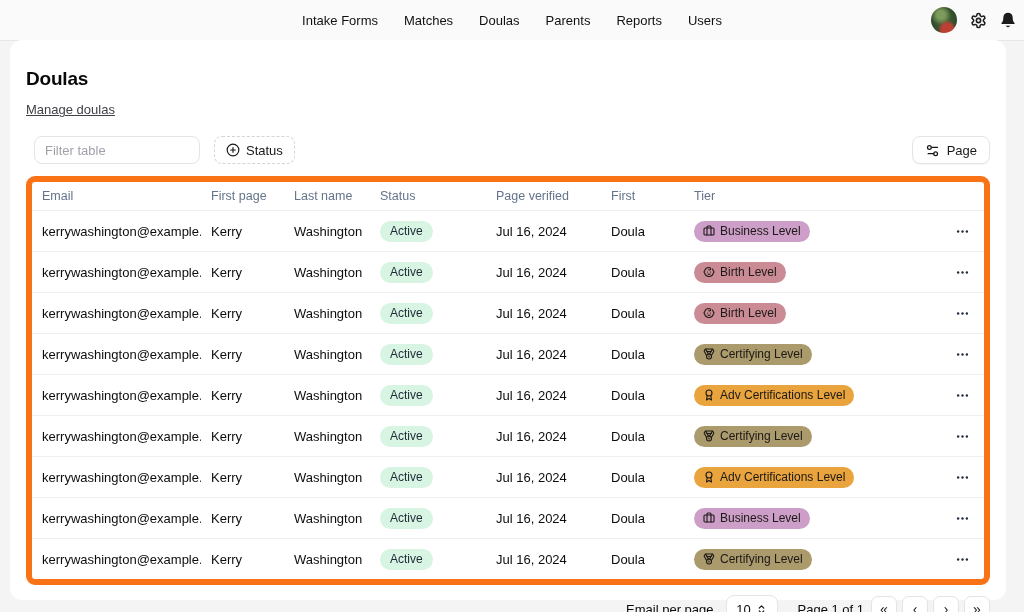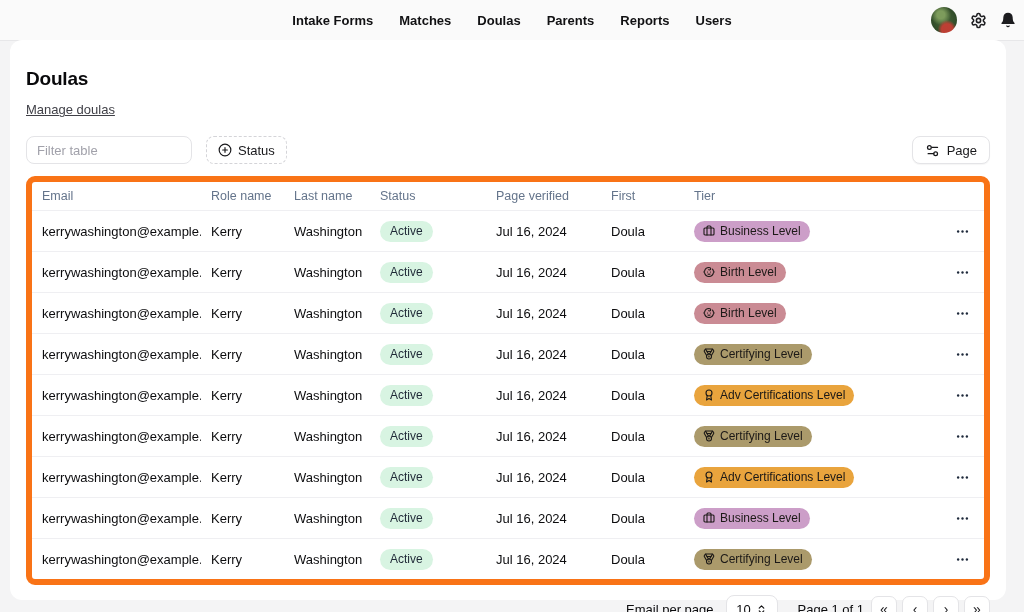--- a/index.html
+++ b/index.html
@@ -11,21 +11,21 @@
   
   .topbar {
     position:absolute; top:0; left:0; right:0; height:40px;
     background:#fafafa; border-bottom:1px solid #e7e7e9;
   }
   .nav {
     position:absolute; left:50%; top:0; transform:translateX(-50%);
     height:40px; display:flex; align-items:center; gap:26px;
   }
   .nav a {
-    font-size:13px; font-weight:700; color:#111113; text-decoration:none;
+    font-size:13px; font-weight:400; color:#111113; text-decoration:none;
     white-space:nowrap; cursor:pointer;
   }
   .topbar-right {
     position:absolute; right:8px; top:0; height:40px;
     display:flex; align-items:center; gap:13px;
   }
   .avatar {
     width:26px; height:26px; border-radius:50%; cursor:pointer;
     background:
       radial-gradient(circle at 62% 86%, rgba(196,62,52,.95) 0 20%, rgba(196,62,52,0) 34%),
@@ -41,21 +41,21 @@
     position:absolute; top:40px; left:10px; right:18px; bottom:12px;
     background:#ffffff; border-radius:12px; padding:0 16px; box-sizing:border-box;
   }
   .page-title { padding-top:15px; font-size:19px; font-weight:700; letter-spacing:-.2px; color:#09090b; }
   .page-subtitle { margin-top:8px; font-size:13px; color:#3f3f46;text-decoration:underline; }
   
   .toolbar { margin-top:19px; display:flex; align-items:center; }
   .filter-input {
     width:166px; height:28px; box-sizing:border-box; background:#fff;
     border:1px solid #e4e4e7; border-radius:8px; padding:0 10px;
-    font-size:13px; color:#18181b; outline:none; font-family:inherit;
+    font-size:13px; color:#18181b; outline:none; font-family:inherit;margin-left:8px;
   }
   .filter-input::placeholder { color:#a1a1aa; }
   .btn-status {
     margin-left:14px; height:28px; display:inline-flex; align-items:center; gap:6px;
     padding:0 11px; border:1px dashed #d4d4d8; border-radius:8px; background:#fff;
     font-size:13px; font-weight:500; color:#18181b; cursor:pointer; font-family:inherit;
   }
   .btn-view {
     margin-left:auto; height:28px; display:inline-flex; align-items:center; gap:7px;
     padding:0 12px; border:1px solid #e4e4e7; border-radius:8px; background:#fff;
@@ -166,21 +166,21 @@
             <circle cx="7" cy="7" r="3"></circle>
           </svg>
       </span>
       <span>Page</span>
     </button>
   </div>
 
   <div class="table">
     <div class="thead">
       <div class="cell">Email</div>
-      <div class="cell">Role name</div>
+      <div class="cell">First page</div>
       <div class="cell">Last name</div>
       <div class="cell">Status</div>
       <div class="cell">Page verified</div>
       <div class="cell">First</div>
       <div class="cell">Tier</div>
       <div class="cell"></div>
     </div>
     <div>
         <div class="trow">
           <div class="cell">kerrywashington@example.com</div>

